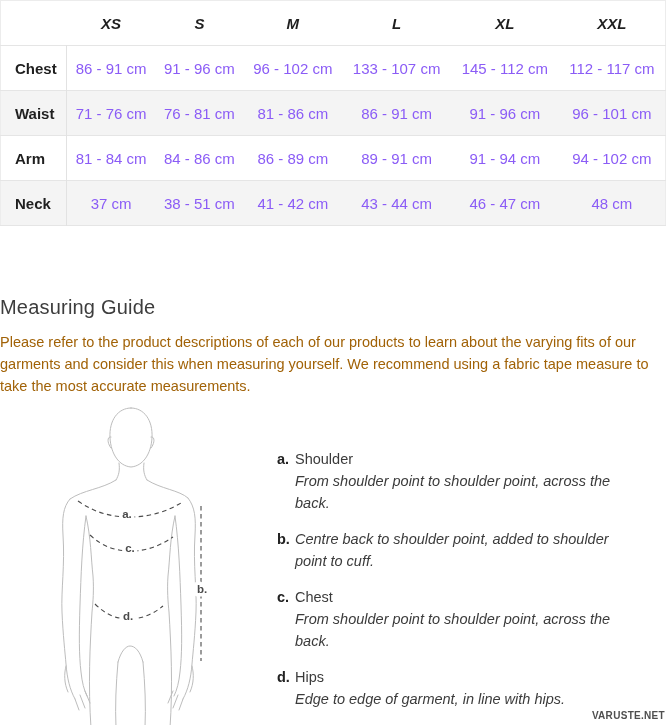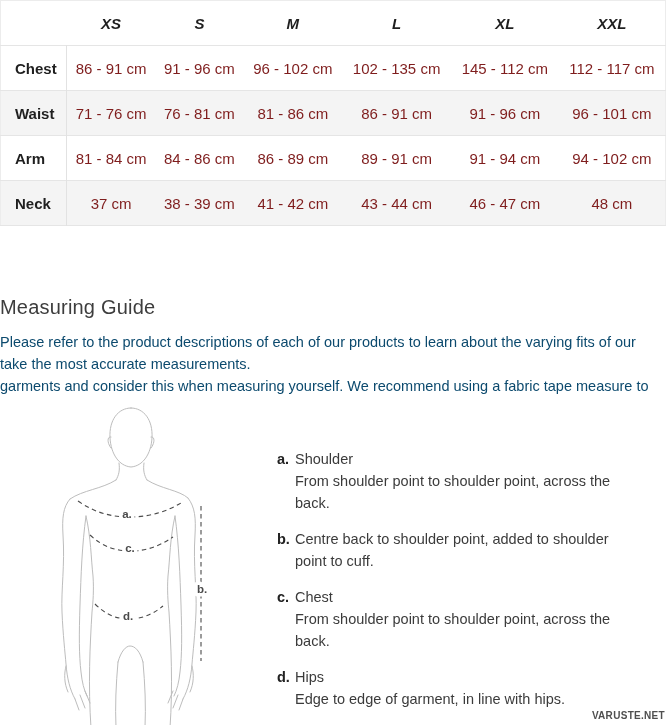--- a/index.html
+++ b/index.html
@@ -21,21 +21,21 @@
   table.size-chart {
     width: 100%;
     border-collapse: collapse;
     border: 1px solid #ececec;
   }
   .size-chart th, .size-chart td {
     height: 45px;
     font-size: 15px;
     text-align: center;
     vertical-align: middle;
-    color: #7f1d1d;
+    color: #8b5cf6;
   }
   .size-chart thead tr { border-bottom: 1px solid #e5e5e5; font-style: italic; }
   .size-chart thead th { font-weight: bold; color: #1f1f1f; }
   .size-chart thead th.corner { width: 66px; }
   .size-chart tbody th {
     width: 66px;
     text-align: left;
     padding-left: 14px;
     font-weight: bold;
     color: #1f1f1f;
@@ -49,21 +49,21 @@
   .guide-title {
     font-size: 20px;
     font-weight: 400;
     color: #3d3d3d;
     letter-spacing: 0.2px;
   }
   .guide-intro {
     margin-top: 12px;
     font-size: 14.5px;
     line-height: 22px;
-    color: #0c4a6e;
+    color: #a16207;
   }
   .guide-body { display: flex; margin-top: 3px; }
   .figure-wrap { flex: 0 0 277px; }
   svg.figure { display: block; margin-left: 30px; }
   .figure-outline { fill: none; stroke: #bdbdbd; stroke-width: 1; stroke-linecap: round; }
   .measure-dash {
     fill: none; stroke: #4a4a4a; stroke-width: 1.1;
     stroke-dasharray: 4.5 3.5; stroke-linecap: butt;
   }
   .measure-label {
@@ -86,21 +86,21 @@
     line-height: 22px;
     color: #3b3b3b;
   }
   .def-item {
     display: grid;
     grid-template-columns: 17px 1fr;
     margin-bottom: 14px;
   }
   .def-key { grid-column: 1; font-weight: bold; color: #222; }
   .def-term { grid-column: 2; padding-left: 1px; }
-  .def-desc { grid-column: 2; padding-left: 1px; }
+  .def-desc { grid-column: 2; padding-left: 1px; font-style: italic; }
 
   
   .watermark {
     position: absolute;
     right: 1px;
     bottom: 4px;
     font-size: 10px;
     font-weight: bold;
     letter-spacing: 0.3px;
     color: #4f4f4f;
@@ -122,21 +122,21 @@
           <th>XL</th>
           <th>XXL</th>
         </tr>
     </thead>
     <tbody>
         <tr>
           <th scope="row">Chest</th>
           <td>86 - 91 cm</td>
           <td>91 - 96 cm</td>
           <td>96 - 102 cm</td>
-          <td>102 - 135 cm</td>
+          <td>133 - 107 cm</td>
           <td>145 - 112 cm</td>
           <td>112 - 117 cm</td>
         </tr>
         <tr>
           <th scope="row">Waist</th>
           <td>71 - 76 cm</td>
           <td>76 - 81 cm</td>
           <td>81 - 86 cm</td>
           <td>86 - 91 cm</td>
           <td>91 - 96 cm</td>
@@ -147,35 +147,35 @@
           <td>81 - 84 cm</td>
           <td>84 - 86 cm</td>
           <td>86 - 89 cm</td>
           <td>89 - 91 cm</td>
           <td>91 - 94 cm</td>
           <td>94 - 102 cm</td>
         </tr>
         <tr>
           <th scope="row">Neck</th>
           <td>37 cm</td>
-          <td>38 - 39 cm</td>
+          <td>38 - 51 cm</td>
           <td>41 - 42 cm</td>
           <td>43 - 44 cm</td>
           <td>46 - 47 cm</td>
           <td>48 cm</td>
         </tr>
       </tbody>
   </table>
 
   <section class="guide">
     <h2 class="guide-title">Measuring Guide</h2>
     <div class="guide-intro">
       <div>Please refer to the product descriptions of each of our products to learn about the varying fits of our</div>
+      <div>garments and consider this when measuring yourself. We recommend using a fabric tape measure to</div>
       <div>take the most accurate measurements.</div>
-      <div>garments and consider this when measuring yourself. We recommend using a fabric tape measure to</div>
     </div>
 
     <div class="guide-body">
 
       <div class="figure-wrap">
         <svg class="figure" width="240" height="330" viewBox="0 0 240 330">
 
           <g class="figure-outline">
 
             <path d="M101,8 C114,8 123,20 122,38 C121,54 113,66 101,67 C89,66 81,54 80,38 C79,20 88,8 101,8 Z"></path>

